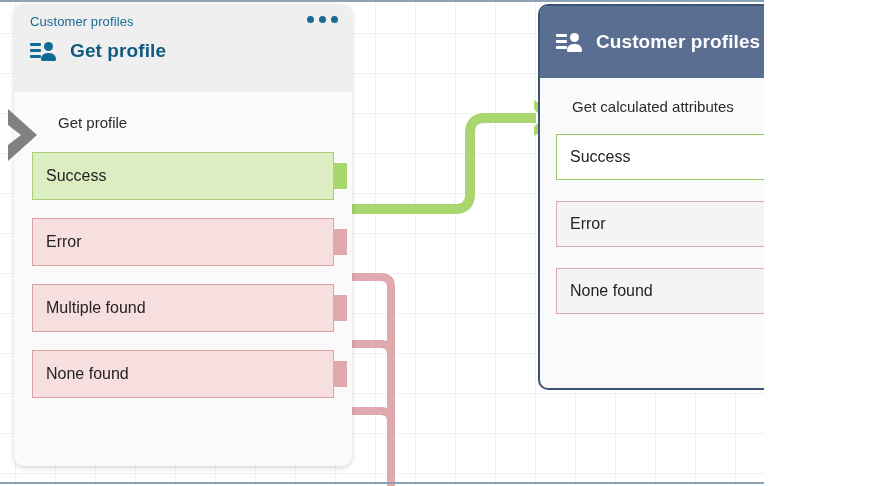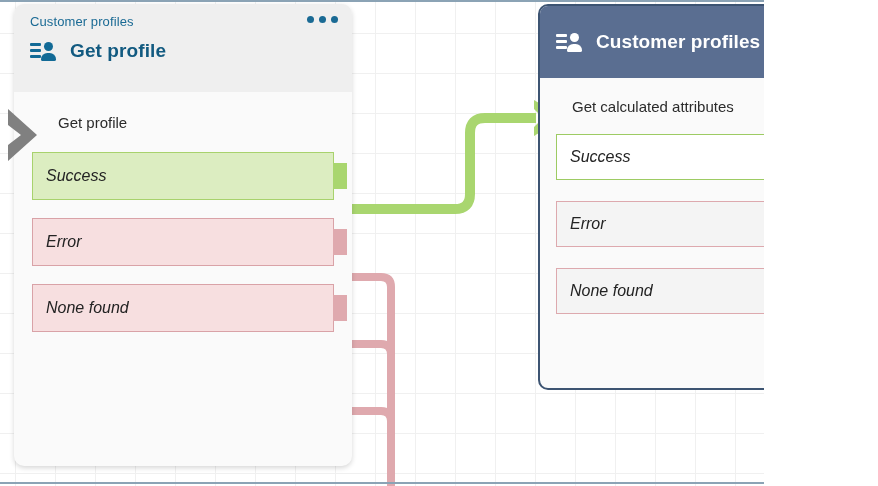--- a/index.html
+++ b/index.html
@@ -166,21 +166,20 @@
     box-sizing: border-box;
     height: 48px;
     display: flex;
     align-items: center;
     padding-left: 13px;
     font-size: 16px;
     color: #232323;
     margin-bottom: 18px;
     border-width: 1px;
     border-style: solid;
-    font-style: italic;
   }
   .card-right .branch {
     height: 46px;
     margin-bottom: 21px;
   }
   .branch.success-filled {
     background: #dcedc1;
     border-color: #a8d26d;
   }
   .branch.success-outline {
@@ -311,20 +310,24 @@
 
     <div class="step-name">Get profile</div>
 
     <div class="branches">
       <div class="branch success-filled">
         <span>Success</span>
         <span class="nub green"></span>
       </div>
       <div class="branch error-filled">
         <span>Error</span>
+        <span class="nub pink"></span>
+      </div>
+      <div class="branch error-filled">
+        <span>Multiple found</span>
         <span class="nub pink"></span>
       </div>
       <div class="branch error-filled">
         <span>None found</span>
         <span class="nub pink"></span>
       </div>
     </div>
   </div>
 
   <svg class="entry-chevron" width="36" height="60" viewBox="0 0 36 60">

